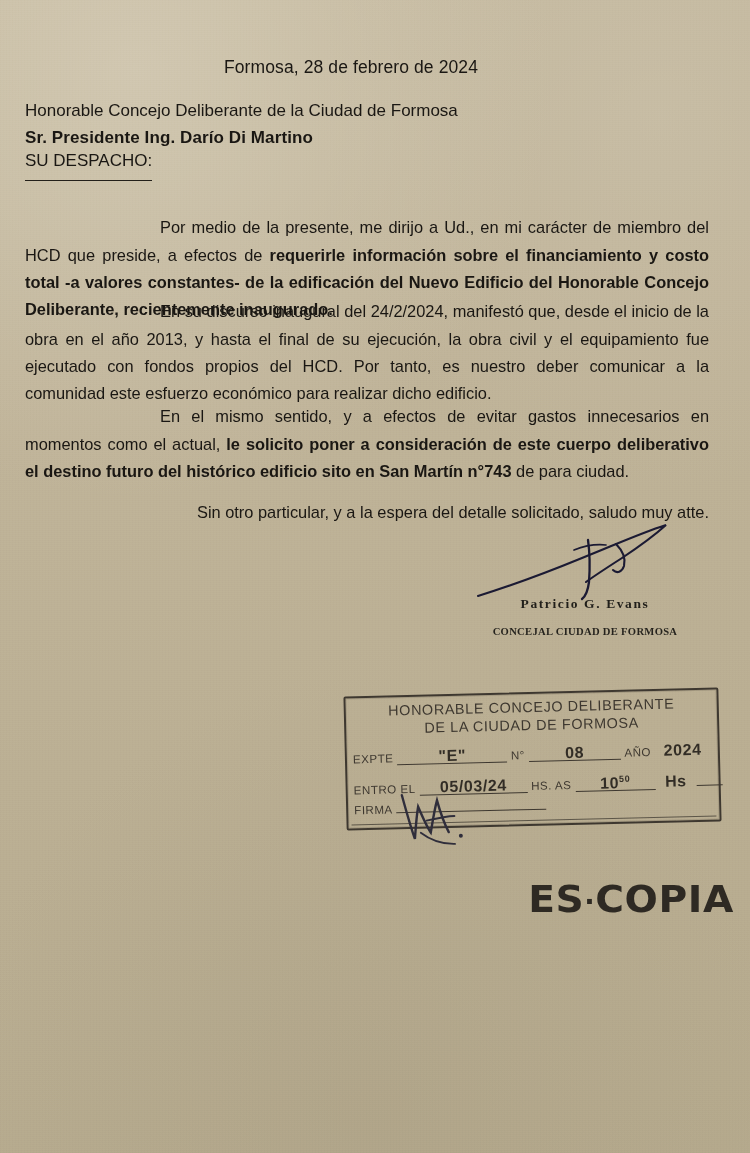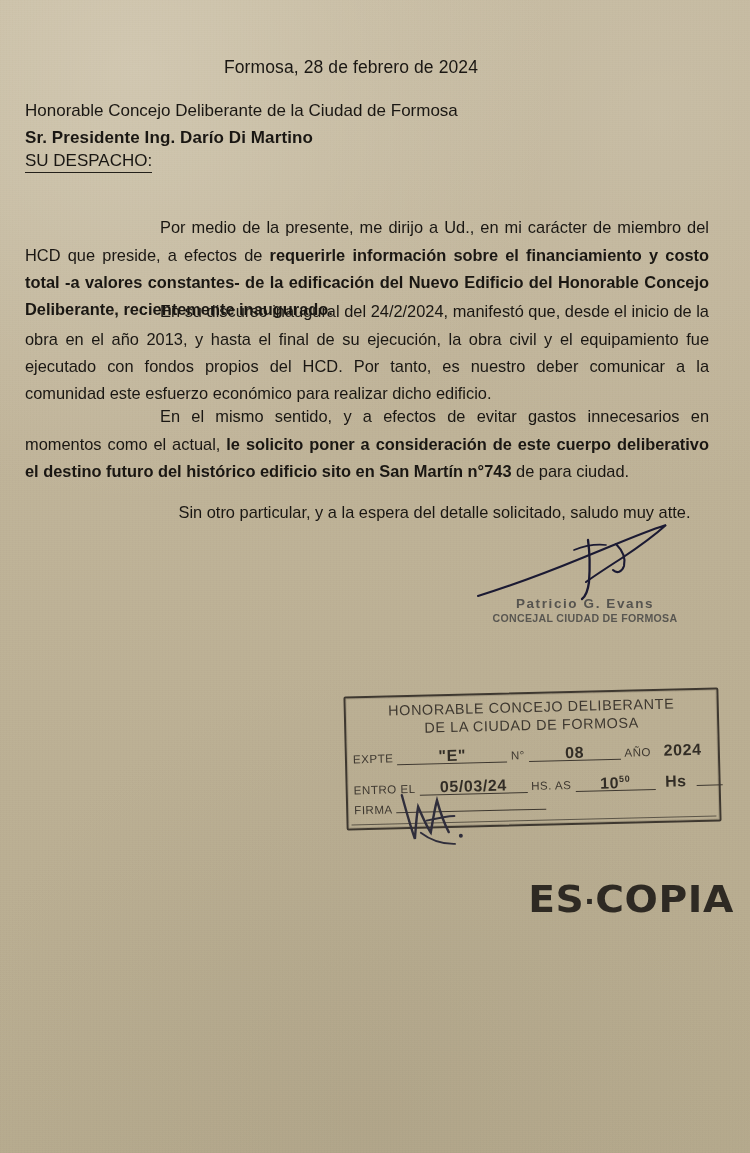--- a/index.html
+++ b/index.html
@@ -35,53 +35,54 @@
     text-align:center;
     font-size:17.5px;letter-spacing:.1px;
   }
   .addr{
     position:absolute;left:25px;
     font-size:17px;
   }
   .addr.l1{top:101px;}
   .addr.l2{top:128px;font-weight:bold;letter-spacing:.1px;}
   .addr.l3{top:151px;}
-  .addr.l3 span{border-bottom:1.4px solid #23201a;padding-bottom:2px;}
+  .addr.l3 span{border-bottom:1.4px solid #23201a;padding-bottom:10px;}
 
   .para{
     position:absolute;left:25px;width:684px;
     font-size:16.4px;line-height:27.2px;
     text-align:justify;
     text-justify:inter-word;
   }
   .para .ind{display:inline-block;width:135px;}
   .para b{font-weight:bold;}
   #p1{top:198px;}
   #p2{top:282px;}
   #p3{top:387px;}
-  #p4{top:483px;text-align:center;}
+  #p4{top:483px;text-align:right;}
 
   
   .sig-ink{
     position:absolute;left:470px;top:520px;width:230px;height:90px;
     pointer-events:none;
   }
   .sig-stamp{
     position:absolute;left:480px;top:596px;width:210px;
     text-align:center;
-    color:#404040;
+    color:#000000;
+    font-family:Liberation Serif, serif;
   }
   .sig-name{
     font-size:13.5px;letter-spacing:1.6px;font-weight:bold;
     opacity:.82;
     filter:blur(.25px);
   }
   .sig-role{
     font-size:10.6px;letter-spacing:.3px;font-weight:bold;
-    opacity:.80;margin-top:1px;
+    opacity:.80;margin-top:14px;
     filter:blur(.25px);
   }
 
   
   #recv{
     position:absolute;left:345px;top:692px;width:375px;height:134px;
     transform:rotate(-1.4deg);
     color:#2a2520;
     opacity:.86;
   }

